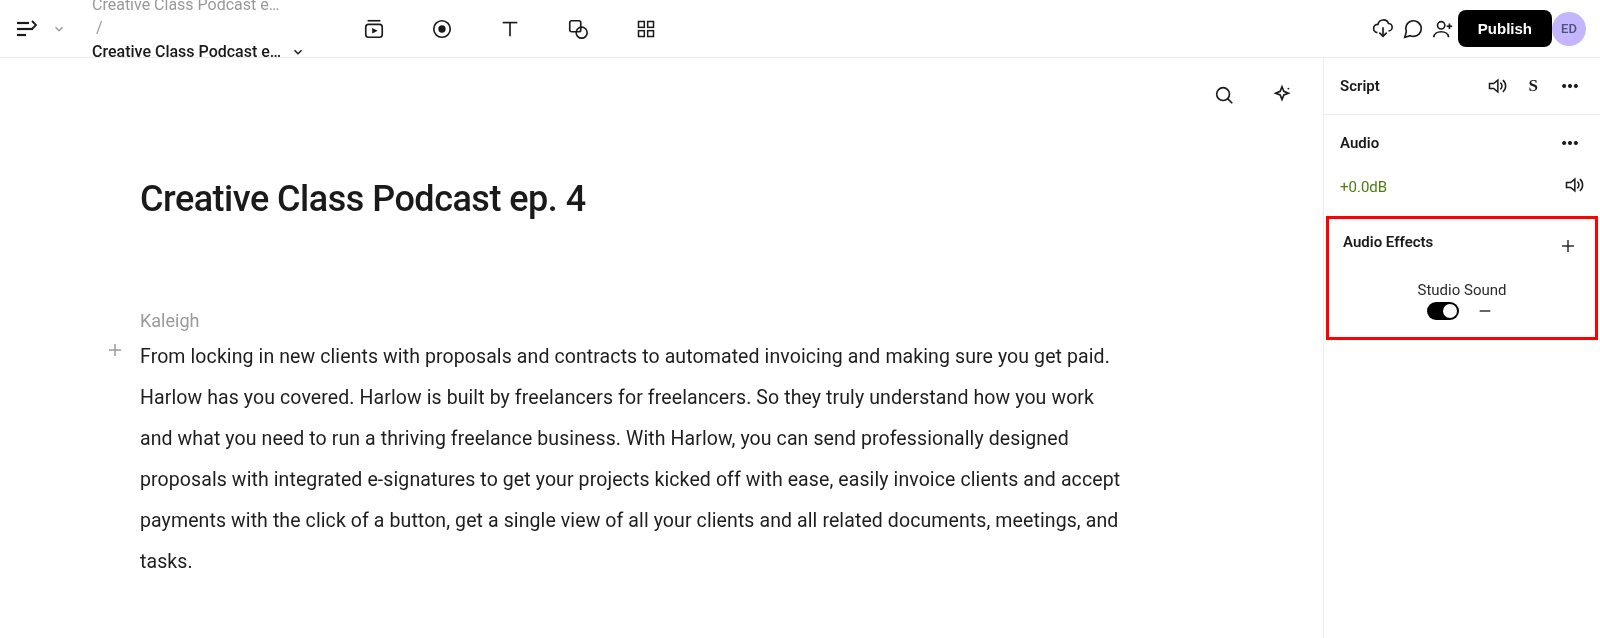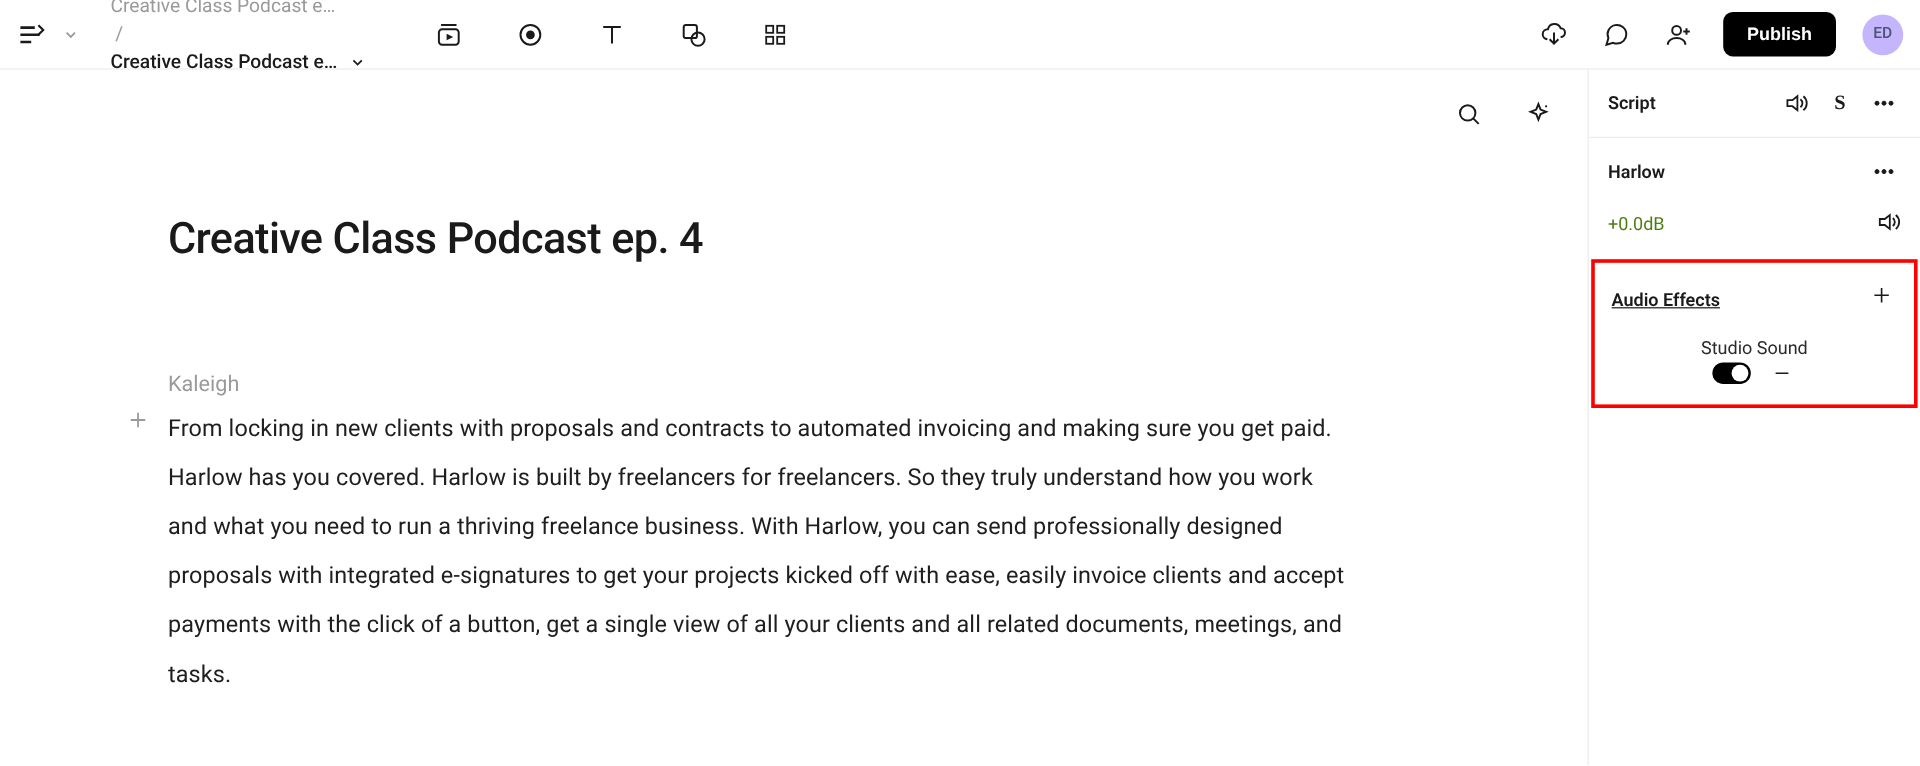--- a/index.html
+++ b/index.html
@@ -25,21 +25,21 @@
   .chev-btn { background:none; border:none; cursor:pointer; padding:4px; display:flex; align-items:center; }
   .breadcrumb { display:flex; align-items:flex-start; gap:4px; font-size:16px; margin-right: 20px; flex-direction: column;}
   .crumb { display:flex; align-items:center; gap:6px; }
   .crumb-label { white-space:nowrap; max-width: 200px; overflow:hidden; text-overflow: ellipsis; }
   .crumb.dim .crumb-label { color:#9a9a9a; }
   .crumb.active .crumb-label { color:#1a1a1a; font-weight:500; }
   .crumb-sep { color:#9a9a9a; padding: 0 4px; }
   .tool-icons { display:flex; align-items:center; gap:38px; margin-left: 22px; }
   .tool-btn { background:none; border:none; cursor:pointer; padding:4px; display:flex; align-items:center; justify-content:center; width:30px; height:30px;}
   .spacer { flex:1; }
-  .right-icons { display:flex; align-items:center; gap:22px; }
+  .right-icons { display:flex; align-items:center; }
   .publish-btn {
     background:#000; color:#fff; border:none; border-radius:8px;
     padding:10px 20px; font-size:15px; font-weight:600; cursor:pointer;
   }
   .avatar {
     width:34px; height:34px; border-radius:50%; background:#c4b5fd;
     display:flex; align-items:center; justify-content:center;
     font-size:13px; font-weight:500; color:#4a5578;
   }
   
@@ -65,21 +65,21 @@
   .panel-row {
     display:flex; align-items:center; justify-content:space-between;
     padding: 14px 16px; font-size:15px;
   }
   .panel-header { font-weight:600; border-bottom:1px solid #ececec; }
   .panel-header-icons { display:flex; align-items:center; gap:18px; }
   .s-letter { font-size:17px; font-family: Georgia, serif; }
   .gain-row { padding: 12px 16px 18px; display:flex; align-items:center; justify-content:space-between; font-size:15px; color:#4d7c0f; border-bottom:1px solid #ececec;}
   .audio-section-title { font-weight:600; }
   .highlight-box { border:3px solid #ff0000; margin: -2px 2px 0 2px; }
-  .effects-header { display:flex; align-items:flex-end; justify-content:space-between; padding:14px 14px; font-weight:600; font-size:15px;text-decoration:underline; }
+  .effects-header { display:flex; align-items:flex-start; justify-content:space-between; padding:14px 14px; font-weight:600; font-size:15px; }
   .effect-row { display:flex; align-items:center; justify-content:space-between; padding:8px 14px 14px; font-size:15px; color:#2a2a2a;flex-direction:column;}
   .effect-row-controls { display:flex; align-items:center; gap:14px; }
   .toggle {
     width:32px; height:18px; background:#000; border-radius:10px; position:relative; cursor:pointer;
   }
   .toggle::after {
     content:""; position:absolute; right:2px; top:2px; width:14px; height:14px;
     background:#fff; border-radius:50%;
   }
   svg { stroke:#1a1a1a; }
@@ -233,21 +233,21 @@
           <svg width="20" height="20" viewBox="0 0 24 24" fill="#1a1a1a" stroke="none">
             <circle cx="5" cy="12" r="2"></circle>
               <circle cx="12" cy="12" r="2"></circle>
               <circle cx="19" cy="12" r="2"></circle>
           </svg>
         </button>
       </div>
     </div>
 
     <div class="panel-row" style="padding-bottom:6px;">
-      <span class="audio-section-title">Harlow</span>
+      <span class="audio-section-title">Audio</span>
       <button class="tool-btn" style="width:auto;height:auto;">
         <svg width="20" height="20" viewBox="0 0 24 24" fill="#1a1a1a" stroke="none">
           <circle cx="5" cy="12" r="2"></circle>
             <circle cx="12" cy="12" r="2"></circle>
             <circle cx="19" cy="12" r="2"></circle>
         </svg>
       </button>
     </div>
     <div class="gain-row">
       <span>+0.0dB</span>

